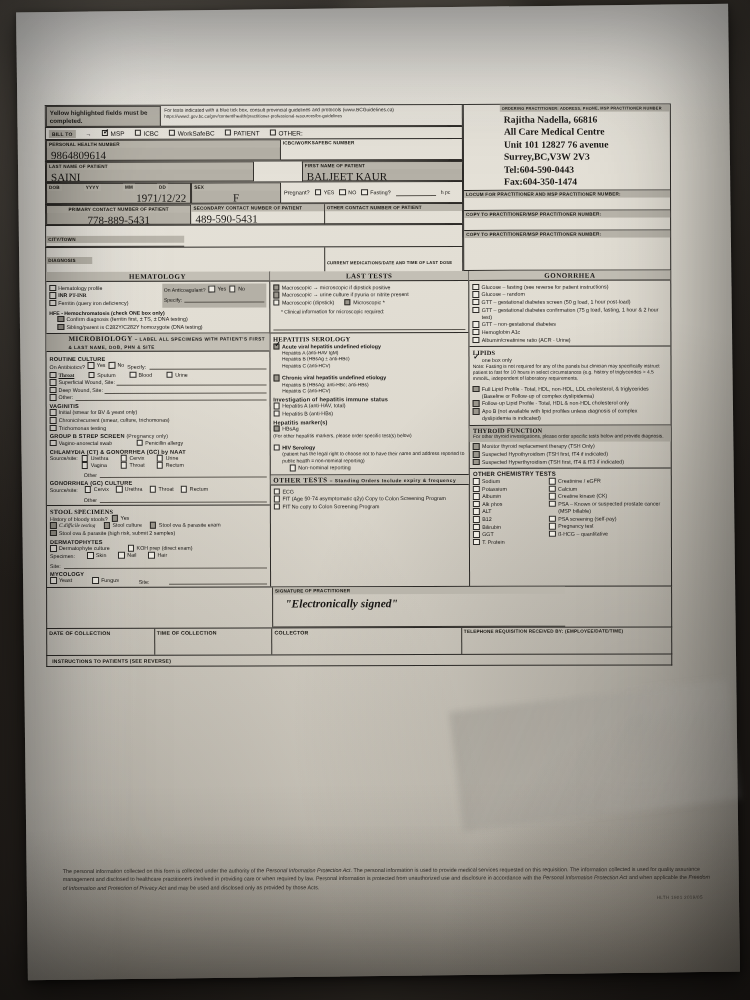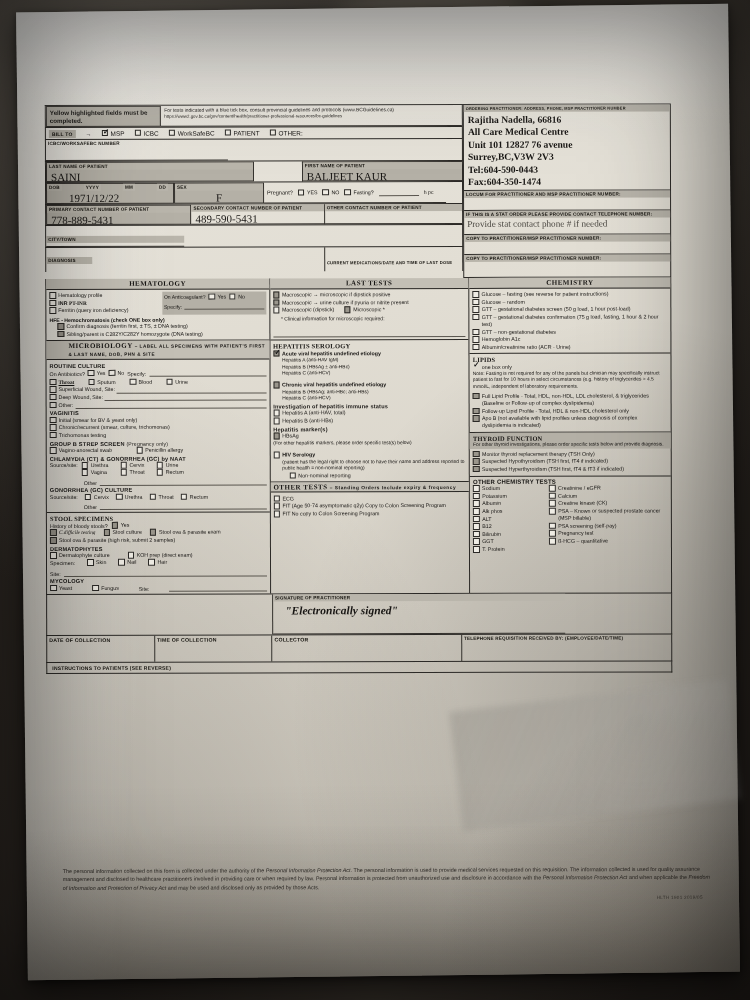--- a/index.html
+++ b/index.html
@@ -125,39 +125,43 @@
             <span class="cb"></span>
             <span class="tx" style="font-size:6.4px;line-height:8px;">PATIENT</span>
           </span>
           <span class="cbrow" style="font-size:6.4px;margin:0;">
             <span class="cb"></span>
             <span class="tx" style="font-size:6.4px;line-height:8px;">OTHER:</span>
           </span>
         </div>
 
         <div class="row tbl" style="border-top:none;">
+          <div class="cell yellowbox" style="width:236px;height:21px;">
+            <span class="lab">Personal Health Number</span>
+            <div class="val">9864809614</div>
+          </div>
           <div class="cell" style="width:182px;height:21px;border-right:none;">
             <span class="lab clear">ICBC/WorkSafeBC Number</span>
             <div class="val"></div>
           </div>
         </div>
 
         <div class="row tbl" style="border-top:none;">
           <div class="cell yellowbox" style="width:236px;height:20px;">
             <span class="lab">Last Name of Patient</span>
             <div class="val">SAINI</div>
           </div>
           <div class="cell yellowbox" style="width:182px;height:20px;border-right:none;margin-left:48px;">
             <span class="lab">First Name of Patient</span>
             <div class="val">BALJEET KAUR</div>
           </div>
         </div>
 
         <div class="row tbl" style="border-top:none;">
-          <div class="cell yellowbox" style="width:128px;height:21px;">
+          <div class="cell yellowbox" style="width:146px;height:21px;text-align:right;">
             <div style="display:flex;gap:22px;">
               <span class="lab" style="padding:1px 2px;">DOB</span>
               <span class="lab" style="padding:1px 2px;">YYYY</span>
               <span class="lab" style="padding:1px 2px;">MM</span>
               <span class="lab" style="padding:1px 2px;">DD</span>
             </div>
             <div class="val" style="padding-left:22px;">1971/12/22</div>
           </div>
           <div class="cell yellowbox" style="width:90px;height:21px;">
             <span class="lab">Sex</span>
@@ -176,21 +180,21 @@
             <span class="cbrow" style="margin:0;">
               <span class="cb"></span>
               <span class="tx">Fasting?</span>
             </span>
             <span class="ul"></span>
             <span style="font-size:5.2px;">h pc</span>
           </div>
         </div>
 
         <div class="row tbl" style="border-top:none;">
-          <div class="cell yellowbox" style="width:146px;height:20px;">
+          <div class="cell yellowbox" style="width:146px;height:20px;text-align:center;">
             <span class="lab">Primary Contact Number of Patient</span>
             <div class="val">778-889-5431</div>
           </div>
           <div class="cell" style="width:134px;height:20px;">
             <span class="lab">Secondary Contact Number of Patient</span>
             <div class="val">489-590-5431</div>
           </div>
           <div class="cell" style="width:138px;height:20px;border-right:none;">
             <span class="lab">Other Contact Number of Patient</span>
             <div class="val"></div>
@@ -210,38 +214,34 @@
             <div class="val"></div>
           </div>
           <div class="cell" style="width:138px;height:24px;border-right:none;border-bottom:none;">
             <span class="lab clear" style="margin-top:12px;font-size:4.2px;">Current Medications/Date and Time of Last Dose</span>
             <div class="val"></div>
           </div>
         </div>
       </div>
 
       <div style="width:208px;" class="tbl">
-        <div style="border-bottom:1px solid #2c2a27;">
+        <div style="border-bottom:1px solid #2c2a27;padding-left:36px;">
           <span class="lab" style="font-size:3.9px;">Ordering Practitioner: Address, Phone, MSP Practitioner Number</span>
           <div style="padding:2px 4px;font-family:'Liberation Serif',serif;font-weight:700;font-size:9.6px;line-height:12.4px;">
             <div>Rajitha Nadella, 66816</div>
             <div>All Care Medical Centre</div>
             <div>Unit 101 12827 76  avenue</div>
             <div>Surrey,BC,V3W 2V3</div>
             <div>Tel:604-590-0443</div>
             <div>Fax:604-350-1474</div>
           </div>
         </div>
         <div style="border-bottom:1px solid #2c2a27;height:19px;">
           <span class="lab">Locum for Practitioner and MSP Practitioner Number:</span>
           <div class="val sm"></div>
-        </div>
-        <div style="border-bottom:1px solid #2c2a27;height:23px;">
-          <span class="lab">If this is a STAT order please provide contact telephone number:</span>
-          <div style="font-family:'Liberation Serif',serif;font-size:9.2px;padding:1px 3px;color:#4a4741;white-space:nowrap;overflow:hidden;">Provide stat contact phone # if needed</div>
         </div>
         <div style="border-bottom:1px solid #2c2a27;height:19px;">
           <span class="lab">Copy to Practitioner/MSP Practitioner Number:</span>
           <div class="val sm"></div>
         </div>
         <div style="height:22px;">
           <span class="lab">Copy to Practitioner/MSP Practitioner Number:</span>
           <div class="val sm"></div>
         </div>
       </div>
@@ -616,21 +616,21 @@
               </div>
             <div class="cbrow">
                 <span class="cb"></span>
                 <span class="tx">FIT No copy to Colon Screening Program</span>
               </div>
           </div>
         </div>
       </div>
 
       <div class="colR">
-        <div class="sect-h" style="border-top:none;">CHEMISTRY</div>
+        <div class="sect-h" style="border-top:none;">GONORRHEA</div>
         <div class="pad">
           <div class="cbrow">
               <span class="cb"></span>
               <span class="tx">Glucose – fasting (see reverse for patient instructions)</span>
             </div>
           <div class="cbrow">
               <span class="cb"></span>
               <span class="tx">Glucose – random</span>
             </div>
           <div class="cbrow">

